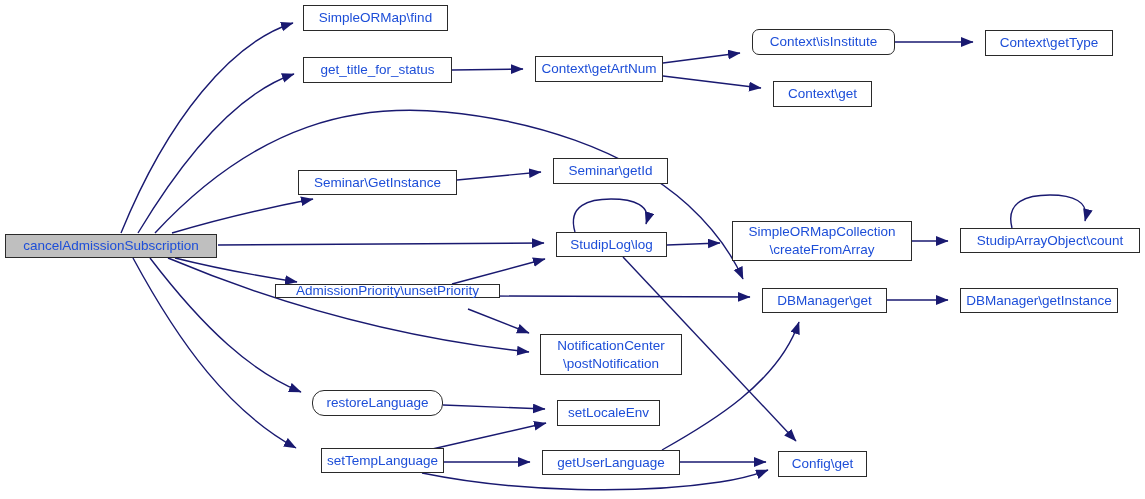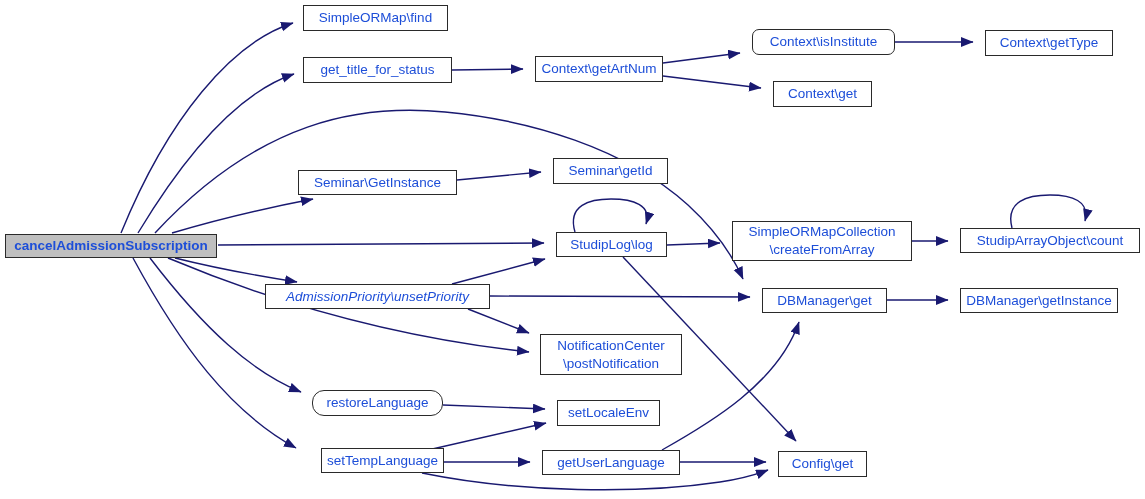--- a/index.html
+++ b/index.html
@@ -30,21 +30,20 @@
     border: 1.4px solid #2a2a2a;
     color: #1d4ed8;
     font-size: 13.5px;
     line-height: 1.3;
     white-space: pre-line;
     cursor: pointer;
     z-index: 2;
   }
   .node.focus {
     background: #bfbfbf;
-    font-weight: bold;
   }
   path.edge {
     fill: none;
     stroke-width: 1.4px;
   }
 </style>
 </head>
 <body>
 
 <div class="graph-wrap">
@@ -91,21 +90,21 @@
       <div class="node" style="left: 535px; top: 56px; width: 128px; height: 26px;">Context\getArtNum</div>
       <div class="node" style="left: 752px; top: 29px; width: 143px; height: 26px; border-radius: 7px;">Context\isInstitute</div>
       <div class="node" style="left: 985px; top: 30px; width: 128px; height: 26px;">Context\getType</div>
       <div class="node" style="left: 773px; top: 81px; width: 99px; height: 26px;">Context\get</div>
       <div class="node" style="left: 553px; top: 158px; width: 115px; height: 26px;">Seminar\getId</div>
       <div class="node" style="left: 298px; top: 170px; width: 159px; height: 25px;">Seminar\GetInstance</div>
       <div class="node" style="left: 556px; top: 232px; width: 111px; height: 25px;">StudipLog\log</div>
       <div class="node" style="left: 732px; top: 221px; width: 180px; height: 40px;">SimpleORMapCollection
 \createFromArray</div>
       <div class="node" style="left: 960px; top: 228px; width: 180px; height: 25px;">StudipArrayObject\count</div>
-      <div class="node" style="left: 265px; top: 284px; width: 225px; height: 25px; font-style: italic;">AdmissionPriority\unsetPriority</div>
+      <div class="node" style="left: 275px; top: 284px; width: 225px; height: 14px;">AdmissionPriority\unsetPriority</div>
       <div class="node" style="left: 762px; top: 288px; width: 125px; height: 25px;">DBManager\get</div>
       <div class="node" style="left: 960px; top: 288px; width: 158px; height: 25px;">DBManager\getInstance</div>
       <div class="node" style="left: 540px; top: 334px; width: 142px; height: 41px;">NotificationCenter
 \postNotification</div>
       <div class="node" style="left: 312px; top: 390px; width: 131px; height: 26px; border-radius: 12px;">restoreLanguage</div>
       <div class="node" style="left: 557px; top: 400px; width: 103px; height: 26px;">setLocaleEnv</div>
       <div class="node" style="left: 305px; top: 448px; width: 123px; height: 25px; margin-left: 16px;">setTempLanguage</div>
       <div class="node" style="left: 542px; top: 450px; width: 138px; height: 25px;">getUserLanguage</div>
       <div class="node" style="left: 778px; top: 451px; width: 89px; height: 26px;">Config\get</div>
     </div>

